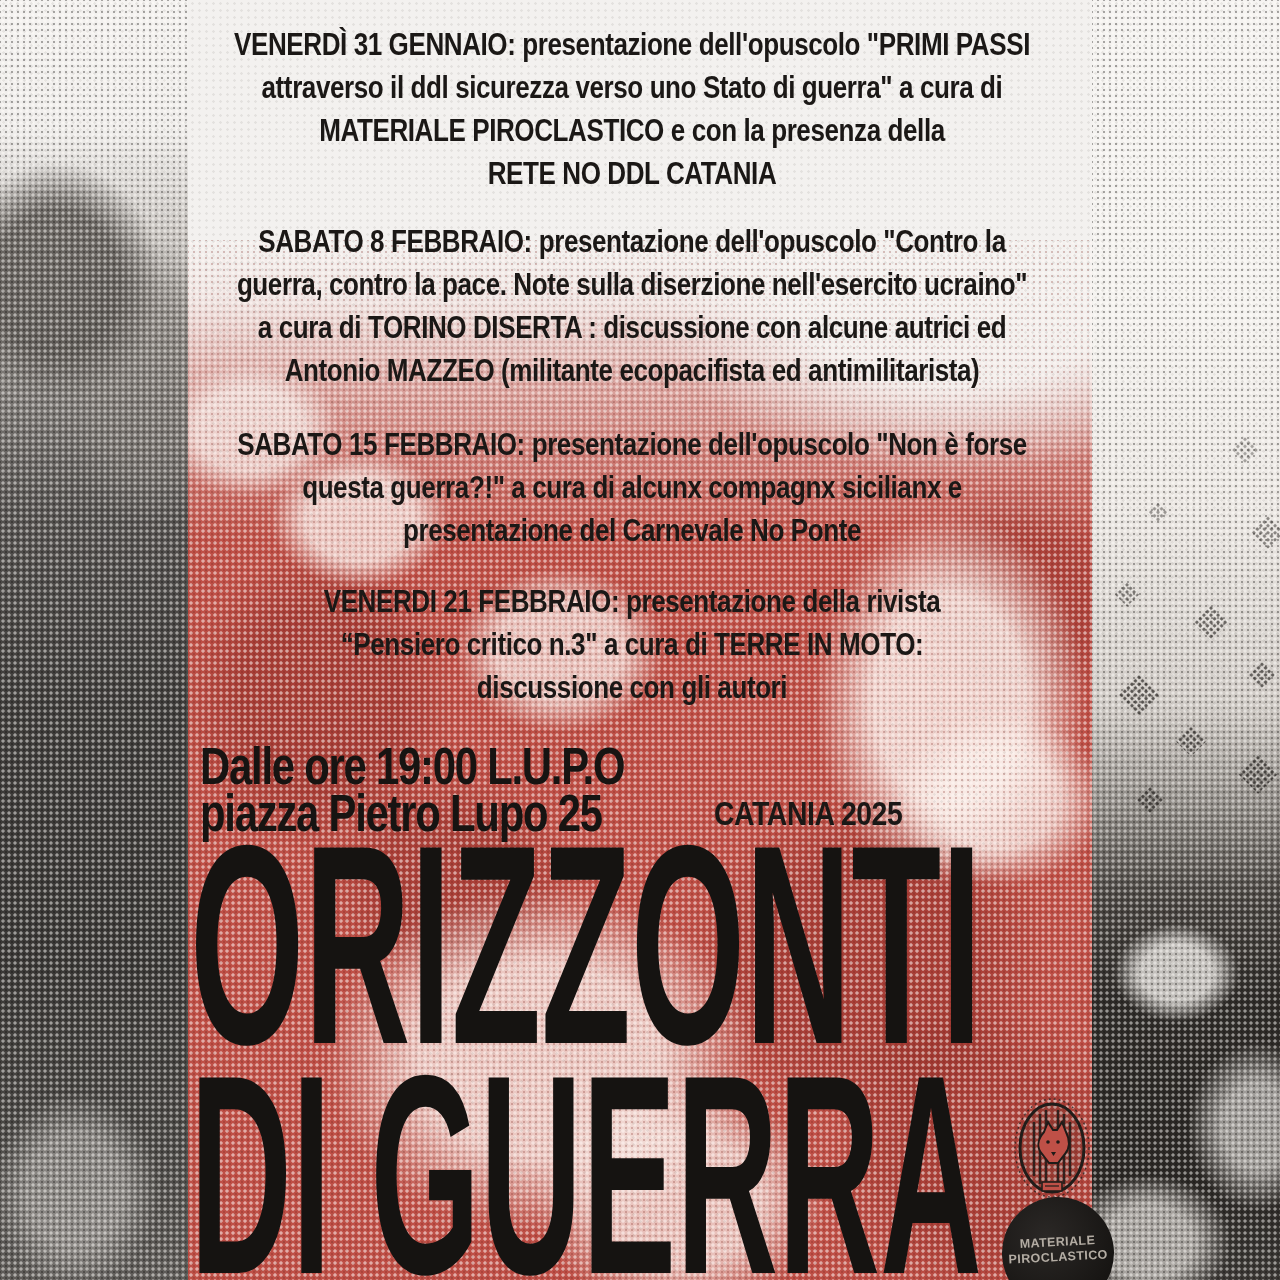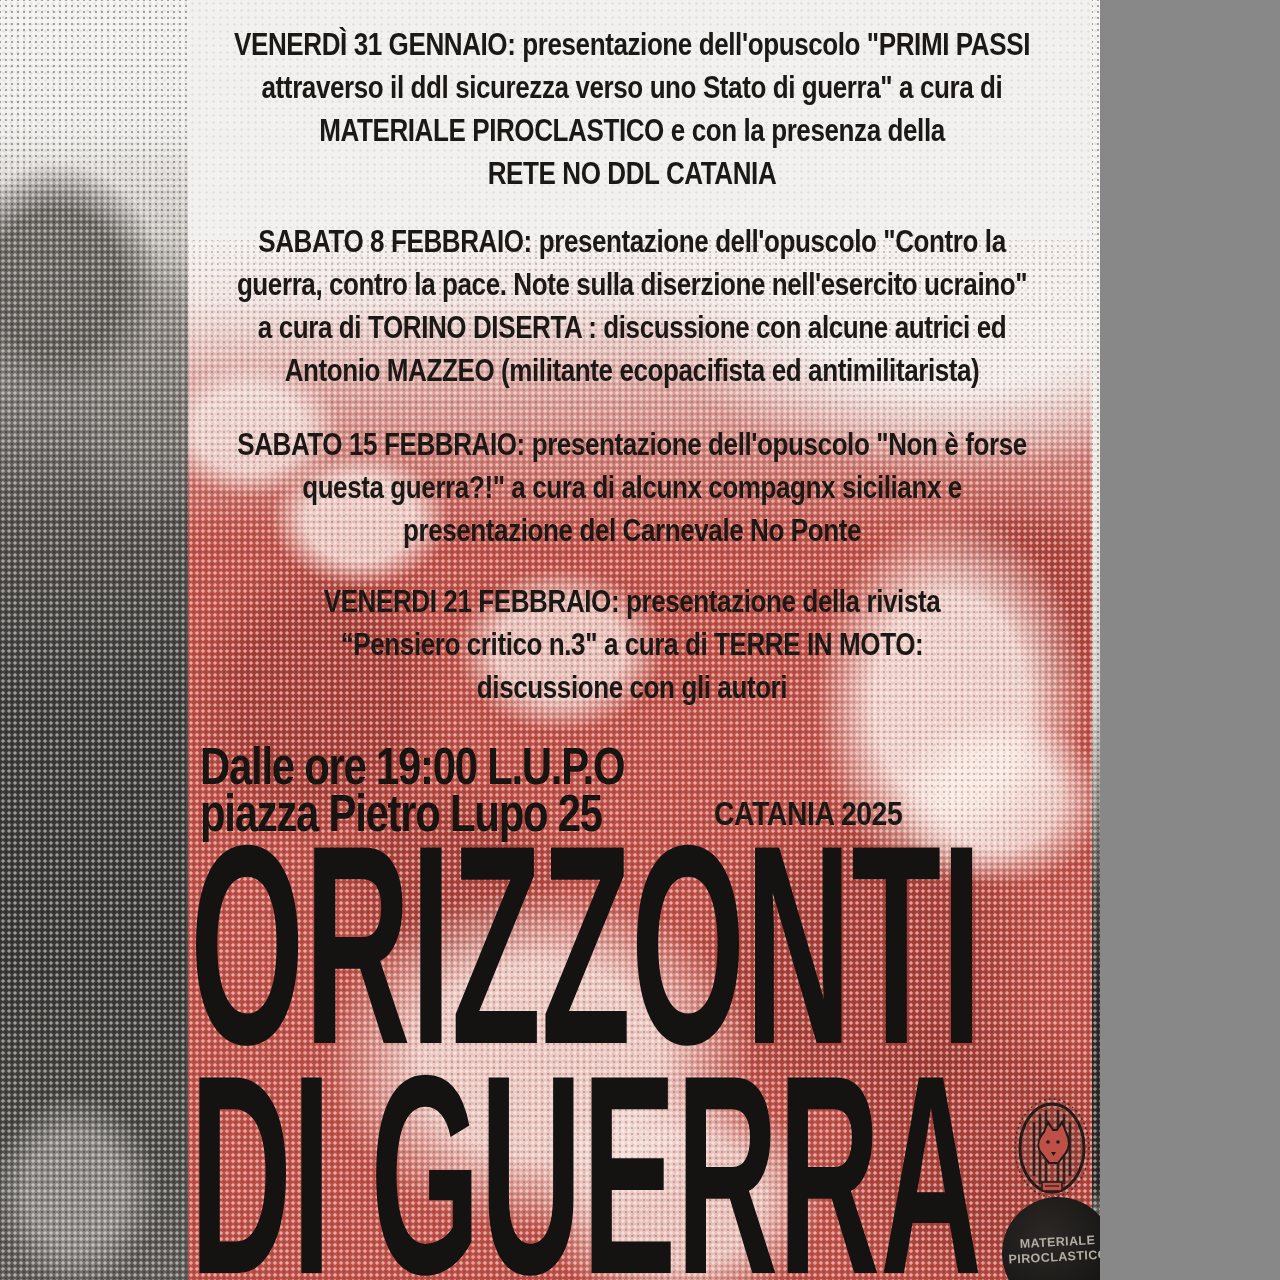--- a/index.html
+++ b/index.html
@@ -1,17 +1,17 @@
 <!DOCTYPE html>
 <html><head>
 <meta charset="utf-8">
 <style>
   html,body{margin:0;padding:0;background:#888;}
   .poster{
-    position:relative;width:1100px;height:1280px;overflow:hidden;
+    position:relative;width:1280px;height:1280px;overflow:hidden;
     background:#f3f1ef;
     font-family:"Liberation Sans",sans-serif;
     -webkit-font-smoothing:antialiased;
   }
   
   .bg-left{
     position:absolute;left:0;top:0;width:188px;height:1280px;z-index:1;
     background:
       radial-gradient(ellipse 140px 160px at 30% 22%, rgba(90,86,82,.85) 0 45%, transparent 75%),
       radial-gradient(ellipse 120px 200px at 78% 30%, rgba(125,120,115,.55) 0 40%, transparent 72%),

